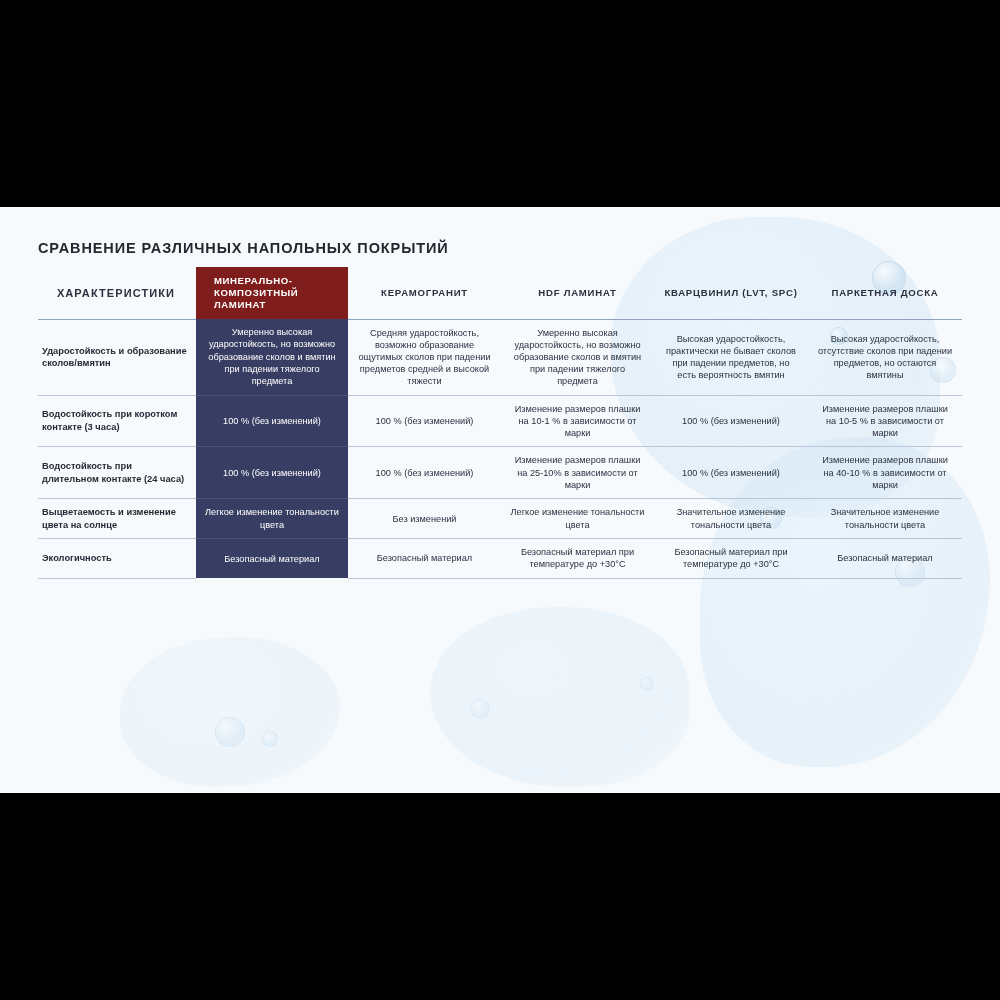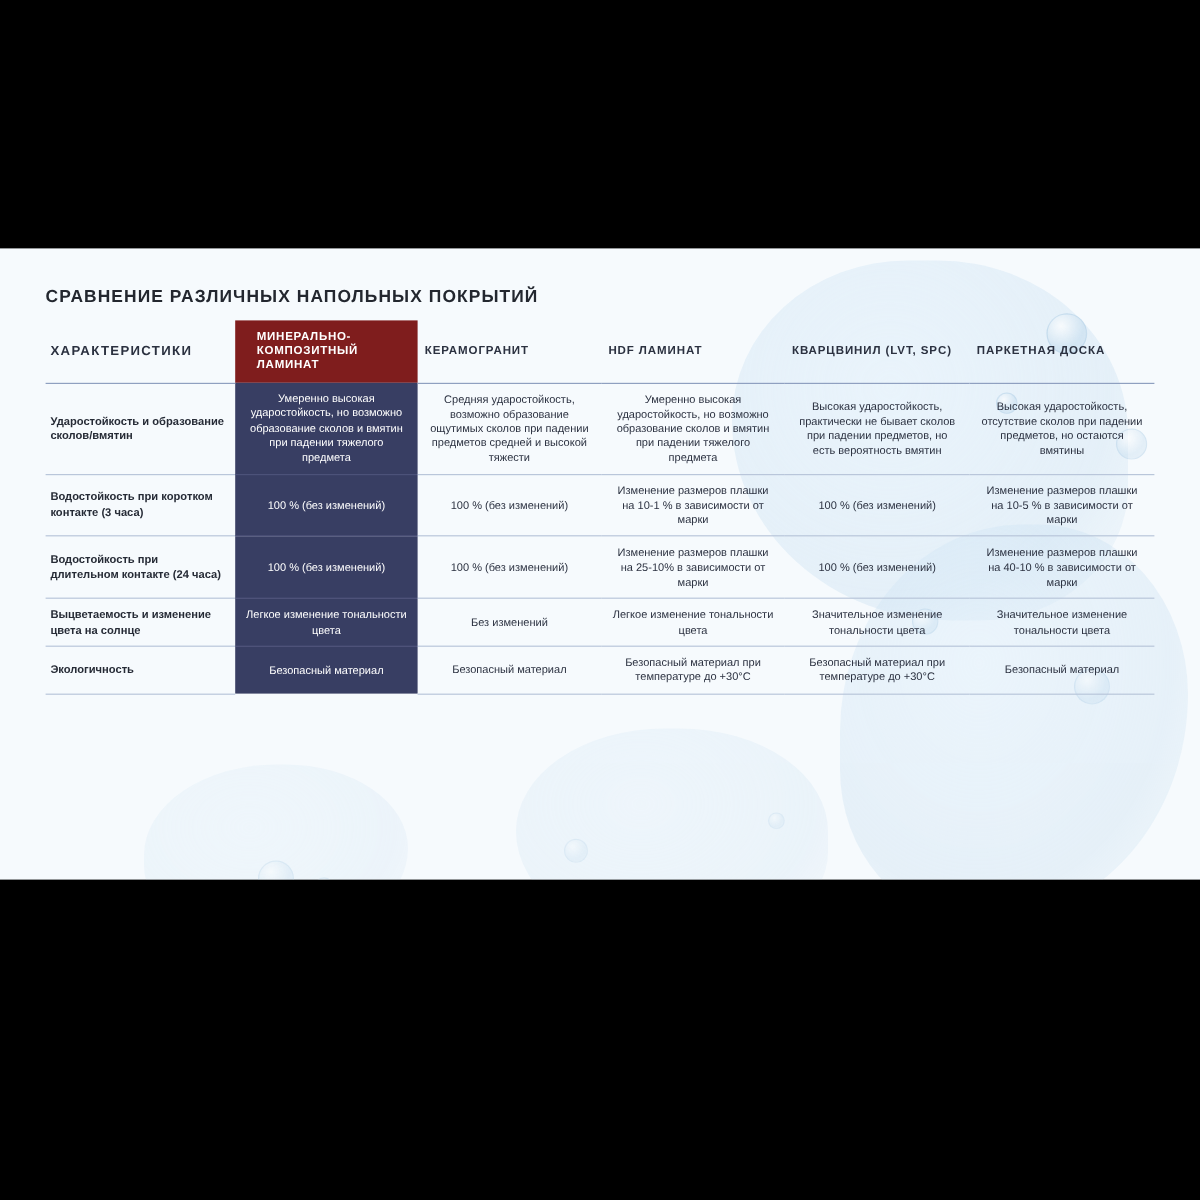--- a/index.html
+++ b/index.html
@@ -10,21 +10,21 @@
   }
   #stage {
     position: relative;
     width: 1000px; height: 1000px;
     background: #000;
     overflow: hidden;
   }
   #sheet {
     position: absolute;
     left: 0; top: 207px;
-    width: 1000px; height: 526px;
+    width: 1000px; height: 586px;
     background: #f6fafd;
     overflow: hidden;
   }
   
   .water {
     position: absolute;
     pointer-events: none;
     border-radius: 50%;
     background: radial-gradient(circle at 35% 30%, rgba(255,255,255,0.9), rgba(186,214,235,0.55) 60%, rgba(160,196,224,0.25) 100%);
     border: 1px solid rgba(170,203,228,0.55);
@@ -54,31 +54,31 @@
   }
   table.cmp col.c0 { width: 158px; }
   table.cmp col.c1 { width: 152px; }
   table.cmp col.c2 { width: 153px; }
   table.cmp col.c3 { width: 153px; }
   table.cmp col.c4 { width: 154px; }
   table.cmp col.c5 { width: 154px; }
 
   thead th {
     vertical-align: middle;
-    text-align: left;
+    text-align: center;
     font-size: 9.6px;
     font-weight: bold;
     letter-spacing: 0.75px;
     color: #2b3140;
     height: 52px;
     padding: 4px 6px;
     border-bottom: 1px solid #8fa0c0;
   }
   thead th.rowhead {
-    text-align: left;
+    text-align: center;
     padding-left: 4px;
     font-size: 11px;
     letter-spacing: 1.1px;
   }
   thead th.hl {
     background: #7f1d1d;
     color: #ffffff;
     border-bottom: none;
     text-align: left;
     padding-left: 18px;

